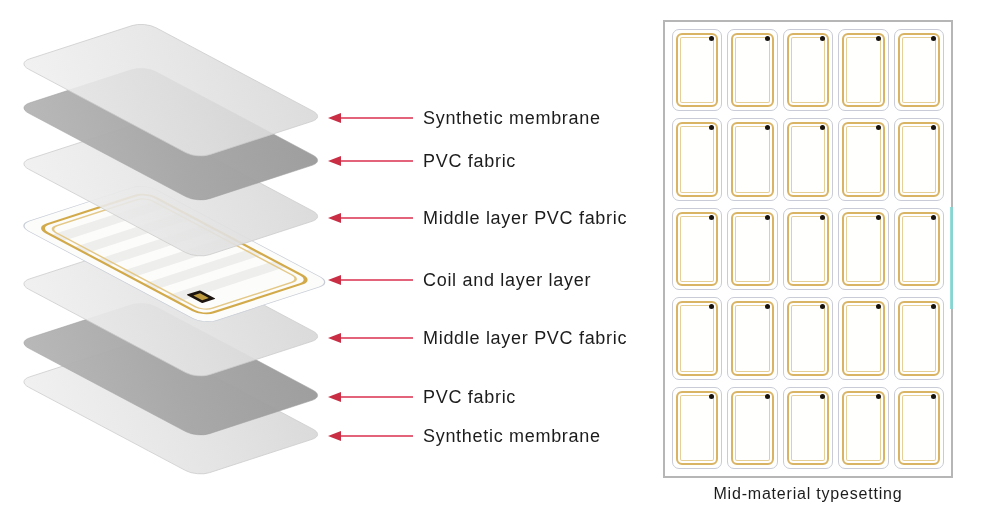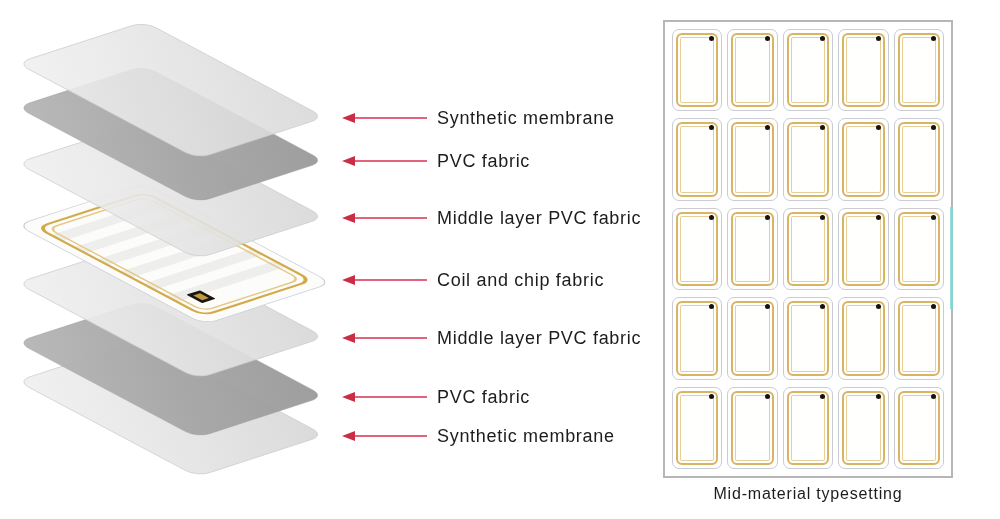--- a/index.html
+++ b/index.html
@@ -6,21 +6,21 @@
     --arrow-line:#e2637a; --arrow-head:#c92e45; --label-text:#1c1c1c;
     --panel-border:#b6b6b6; --card-outline:#c9ccd6; --card-coil-gold:#d9b465;
     --card-coil-gold-inner:#e6cf96; --artifact-cyan:#82d8d6; --chip-dark:#17120e;
   }
   *{margin:0;padding:0;box-sizing:border-box;}
   body{background:#ffffff;font-family:"Liberation Sans", sans-serif;}
   .screen{position:relative;width:1000px;height:519px;background:#ffffff;overflow:hidden;}
   .stack-svg{position:absolute;left:0;top:0;}
 
   
-  .callouts{position:absolute;left:14px;top:0;width:660px;height:519px;}
+  .callouts{position:absolute;left:0;top:0;width:660px;height:519px;}
   .callout{position:absolute;left:328px;display:flex;align-items:center;height:24px;}
   .callout:nth-child(1){top:106px;}
   .callout:nth-child(2){top:149px;}
   .callout:nth-child(3){top:206px;}
   .callout:nth-child(4){top:268px;}
   .callout:nth-child(5){top:326px;}
   .callout:nth-child(6){top:385px;}
   .callout:nth-child(7){top:424px;}
   .callout .head{width:0;height:0;border-top:5px solid transparent;border-bottom:5px solid transparent;border-right:13px solid var(--arrow-head);}
   .callout .line{width:72px;height:2px;background:var(--arrow-line);}
@@ -105,21 +105,21 @@
       <span class="txt">PVC fabric</span>
     </div>
     <div class="callout">
       <span class="head"></span>
       <span class="line"></span>
       <span class="txt">Middle layer PVC fabric</span>
     </div>
     <div class="callout">
       <span class="head"></span>
       <span class="line"></span>
-      <span class="txt">Coil and chip fabric</span>
+      <span class="txt">Coil and layer layer</span>
     </div>
     <div class="callout">
       <span class="head"></span>
       <span class="line"></span>
       <span class="txt">Middle layer PVC fabric</span>
     </div>
     <div class="callout">
       <span class="head"></span>
       <span class="line"></span>
       <span class="txt">PVC fabric</span>

